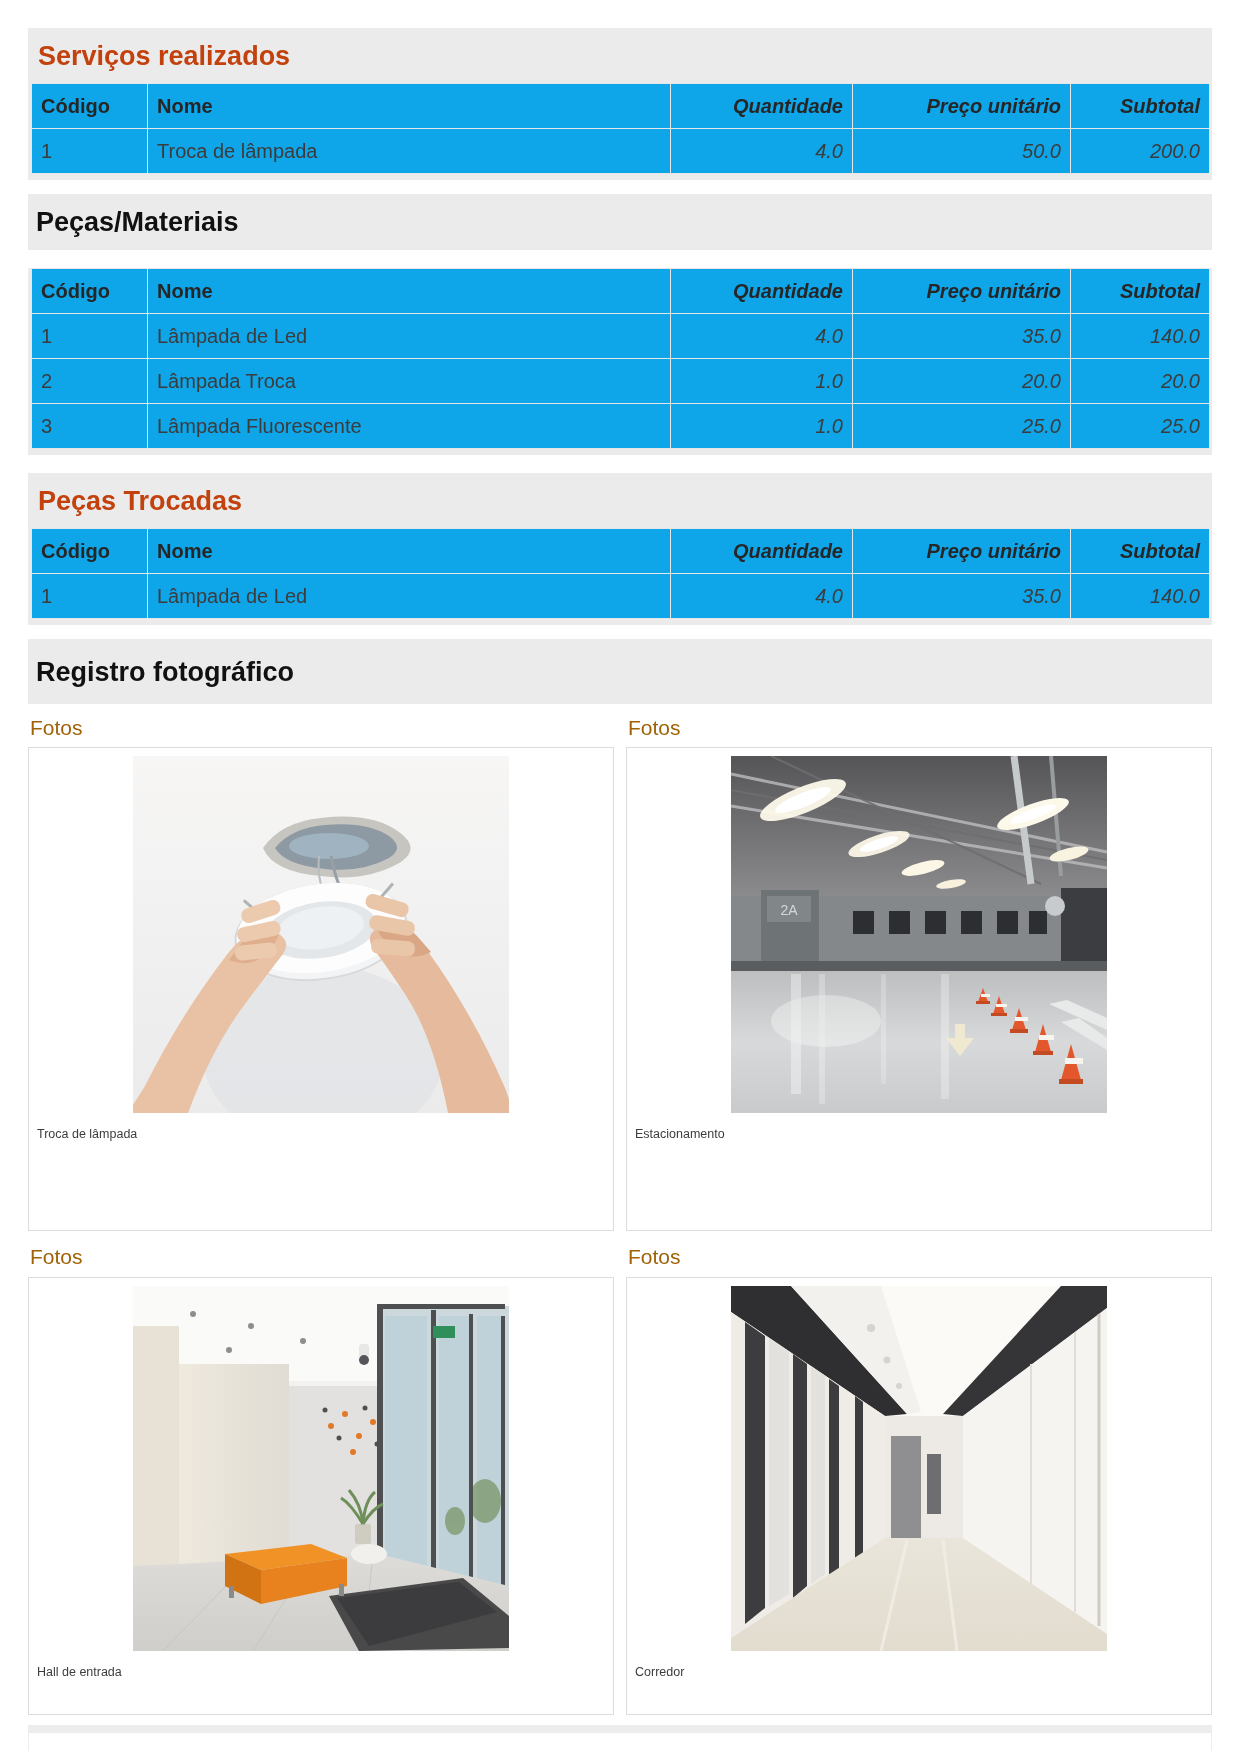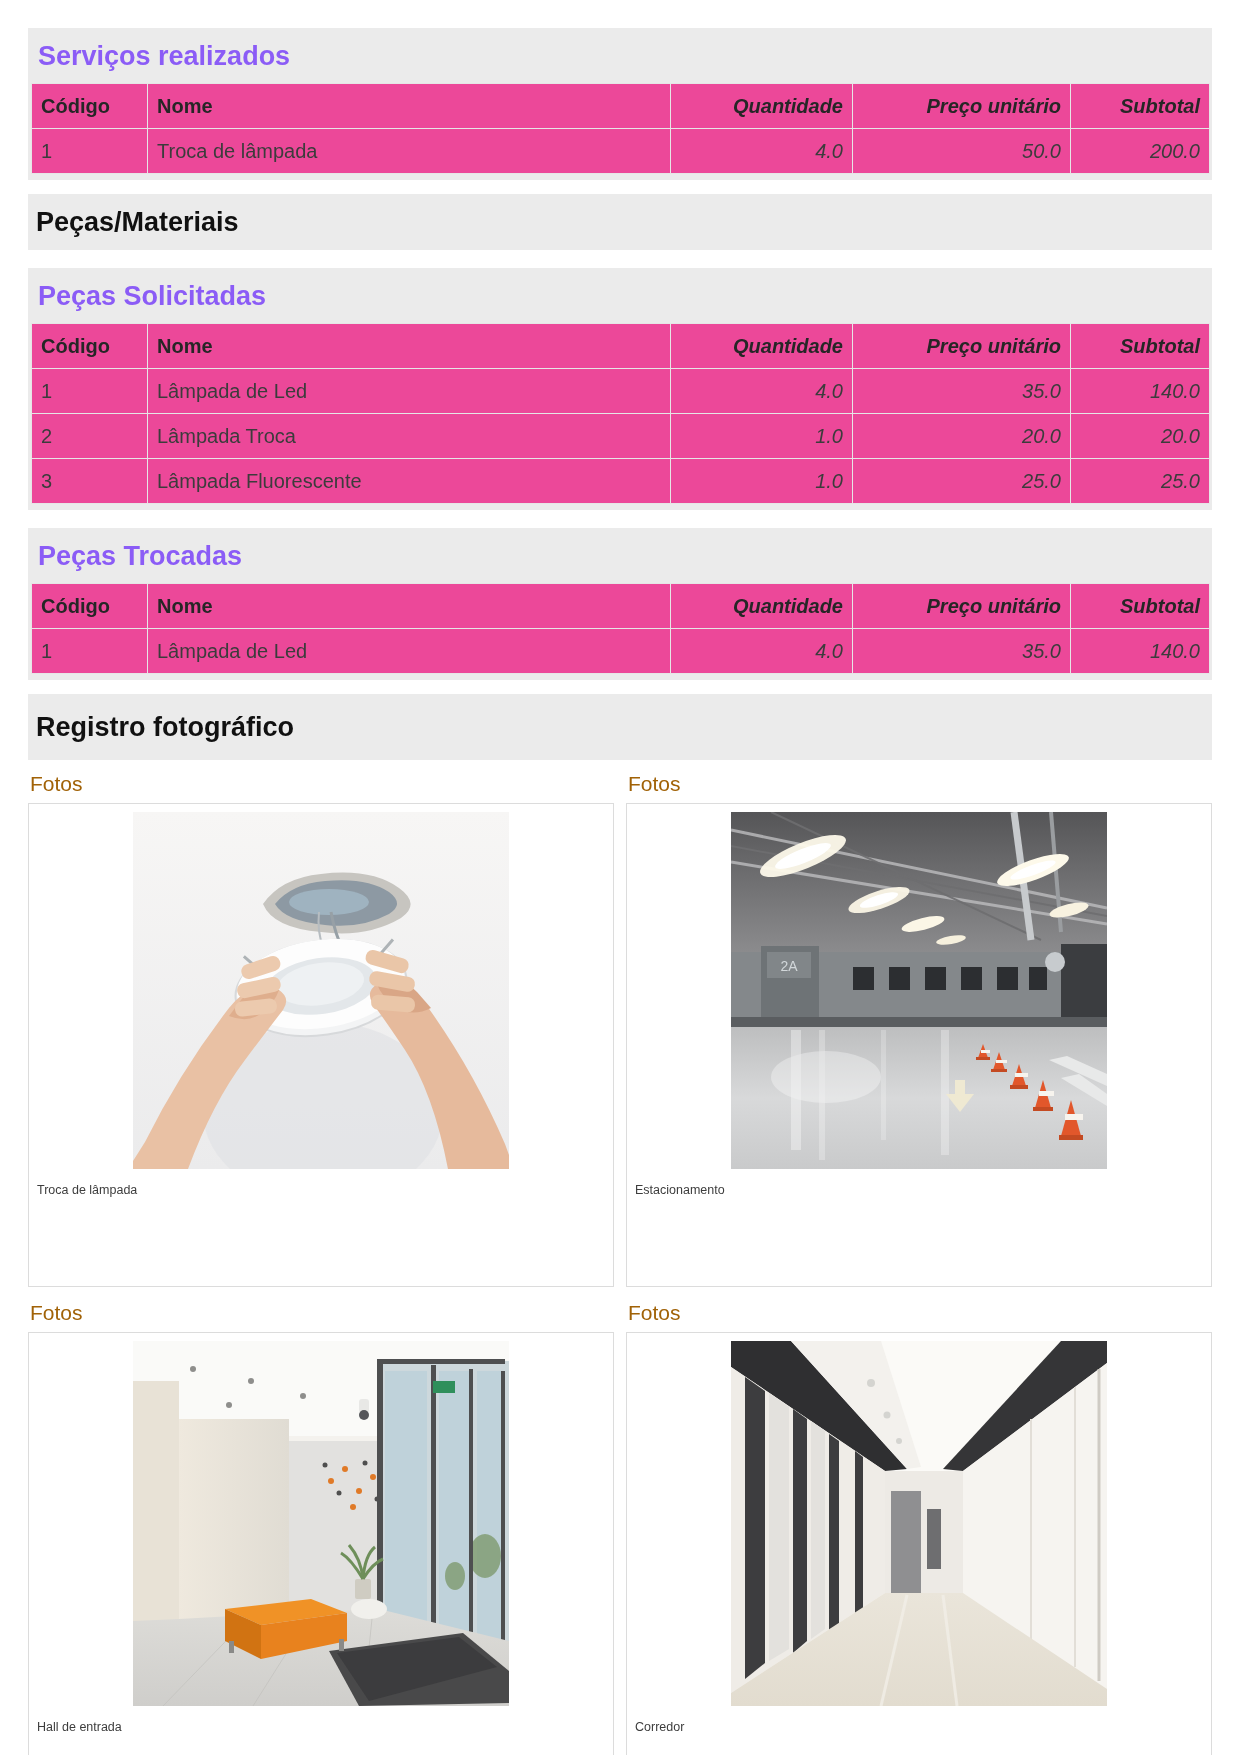--- a/index.html
+++ b/index.html
@@ -3,25 +3,25 @@
 <meta charset="utf-8">
 <style>
   html,body{margin:0;padding:0;}
   body{font-family:"Liberation Sans","DejaVu Sans",sans-serif;background:#fff;}
   .page{position:relative;width:1240px;height:1755px;background:#ffffff;overflow:hidden;}
   .content{position:absolute;left:28px;top:0;width:1184px;}
 
   
   .table-card{background:#ebebeb;padding:0 3px 6px;margin-top:18px;}
   .table-card.first{margin-top:28px;}
-  .card-title{font-size:27px;font-weight:700;color:#8b5cf6;padding:14px 7px 13px;line-height:1.05;}
+  .card-title{font-size:27px;font-weight:700;color:#c2410c;padding:14px 7px 13px;line-height:1.05;}
   table{width:100%;border-collapse:collapse;table-layout:fixed;background:#fff;}
   col.c-codigo{width:116px;} col.c-nome{width:523px;} col.c-qtd{width:182px;}
   col.c-preco{width:218px;} col.c-sub{width:139px;}
-  th,td{border:1px solid #e6e6e6;background:#ec4899;font-size:20px;line-height:24px;padding:10px 9px;overflow:hidden;white-space:nowrap;}
+  th,td{border:1px solid #e6e6e6;background:#0ea5e9;font-size:20px;line-height:24px;padding:10px 9px;overflow:hidden;white-space:nowrap;}
   th{font-weight:700;color:#262626;text-align:left;}
   td{color:#3c3c3c;font-weight:400;}
   th.num,td.num{text-align:right;font-style:italic;}
 
   
   .section-band{background:#ebebeb;margin-top:14px;padding:14px 8px 13px;font-size:27px;font-weight:700;color:#111;line-height:1.05;}
   .section-band.tall{padding:19px 8px 18px;}
 
   
   .photos-grid{display:grid;grid-template-columns:586px 586px;column-gap:12px;}
@@ -70,21 +70,20 @@
           <td class="num">50.0</td>
           <td class="num">200.0</td>
         </tr>
       </tbody>
     </table>
   </div>
 
   <div class="section-band">Peças/Materiais</div>
 
   <div class="table-card">
-    <div class="card-title">Peças Solicitadas</div>
     <table>
       <colgroup>
             <col class="c-codigo">
             <col class="c-nome">
             <col class="c-qtd">
             <col class="c-preco">
             <col class="c-sub">
           </colgroup>
       <thead>
         <tr>

